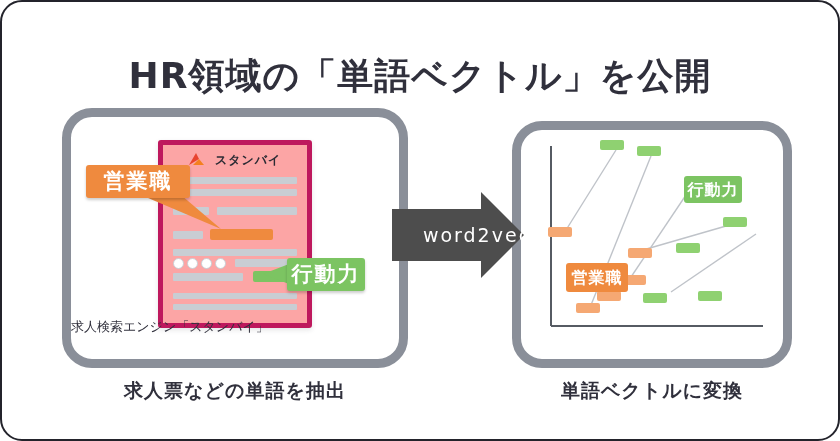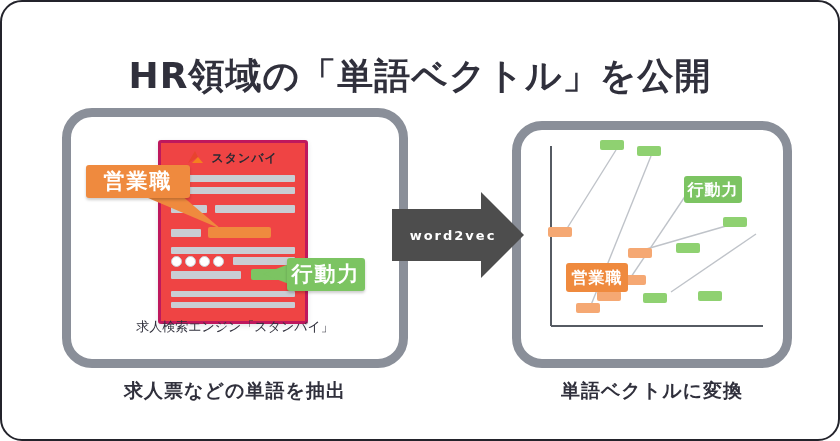--- a/index.html
+++ b/index.html
@@ -19,25 +19,25 @@
   .caption{position:absolute;font-size:19px;font-weight:bold;color:#30303C;text-align:center;letter-spacing:1px;}
   .caption-left{left:60px;top:376px;width:346px;}
   .caption-right{left:510px;top:376px;width:280px;}
 
   
   .arrow{position:absolute;left:390px;top:190px;width:134px;height:86px;z-index:6;}
   .arrow-body{position:absolute;left:0;top:17px;width:89px;height:52px;background:#4D4D4D;}
   .arrow-head{position:absolute;left:89px;top:0;width:0;height:0;
     border-top:43px solid transparent;border-bottom:43px solid transparent;border-left:43px solid #4D4D4D;}
   .arrow-label{position:absolute;left:0;top:0;width:122px;height:86px;display:flex;align-items:center;justify-content:center;
-    color:#fff;font-size:13px;font-weight:bold;letter-spacing:2px;}
+    color:#fff;font-size:19px;font-weight:normal;letter-spacing:2px;padding-left:24px;}
 
   
-  .doc{position:absolute;left:87px;top:23px;width:144px;height:178px;background:#ef4444;
-    border:3px solid #be185d;border-radius:3px;box-shadow:0 2px 5px rgba(40,40,60,.12);}
+  .doc{position:absolute;left:87px;top:23px;width:144px;height:178px;background:#fca5a5;
+    border:5px solid #be185d;border-radius:3px;box-shadow:0 2px 5px rgba(40,40,60,.12);font-family:Liberation Mono, monospace;}
   .doc-logo{position:absolute;left:0;top:7px;width:100%;text-align:center;font-size:12px;font-weight:bold;color:#2A2A33;letter-spacing:1px;}
   .logo-icon{display:inline-block;vertical-align:-1px;margin-right:3px;}
   .line{position:absolute;background:#C9CDD3;border-radius:1px;}
   .ln1{left:10px;top:32px;width:124px;height:7px;}
   .ln2{left:10px;top:44px;width:124px;height:7px;}
   .ln3{left:10px;top:62px;width:36px;height:8px;}
   .ln4{left:54px;top:62px;width:80px;height:8px;}
   .ln5{left:10px;top:86px;width:30px;height:8px;}
   .ln6{left:10px;top:104px;width:124px;height:7px;}
   .ln7{left:72px;top:114px;width:62px;height:8px;}
@@ -49,21 +49,21 @@
   .circle{position:absolute;width:9px;height:9px;border:1.5px solid #C9CDD3;border-radius:50%;background:#fff;box-sizing:content-box;}
   .c1{left:10px;top:113px;} .c2{left:24px;top:113px;} .c3{left:38px;top:113px;} .c4{left:52px;top:113px;}
 
   .pointers{position:absolute;left:0;top:0;width:328px;height:241px;pointer-events:none;}
 
   .tag{position:absolute;color:#fff;font-weight:bold;text-align:center;border-radius:3px;box-shadow:0 2px 3px rgba(0,0,0,.2);}
   .tag-orange{background:#EF8A3E;} .tag-green{background:#7CC462;}
   .tag-sales{left:15px;top:48px;width:104px;height:33px;line-height:33px;font-size:21px;letter-spacing:2px;}
   .tag-action{left:216px;top:141px;width:78px;height:33px;line-height:33px;font-size:21px;letter-spacing:2px;}
 
-  .doc-caption{position:absolute;left:0;right:0;top:201px;text-align:center;font-size:13px;color:#30303C;}
+  .doc-caption{position:absolute;left:0;right:0;top:201px;text-align:left;font-size:13px;color:#30303C;}
 
   
   .plot{position:absolute;left:0;top:0;width:262px;height:228px;}
   .plot-tag{position:absolute;color:#fff;font-weight:bold;text-align:center;border-radius:3px;letter-spacing:1px;}
   .plot-tag-action{left:163px;top:46px;width:58px;height:27px;line-height:27px;font-size:16px;background:#7CC462;}
   .plot-tag-sales{left:45px;top:133px;width:62px;height:29px;line-height:29px;font-size:16px;background:#EF8A3E;}
 </style>
 </head>
 <body>
 

